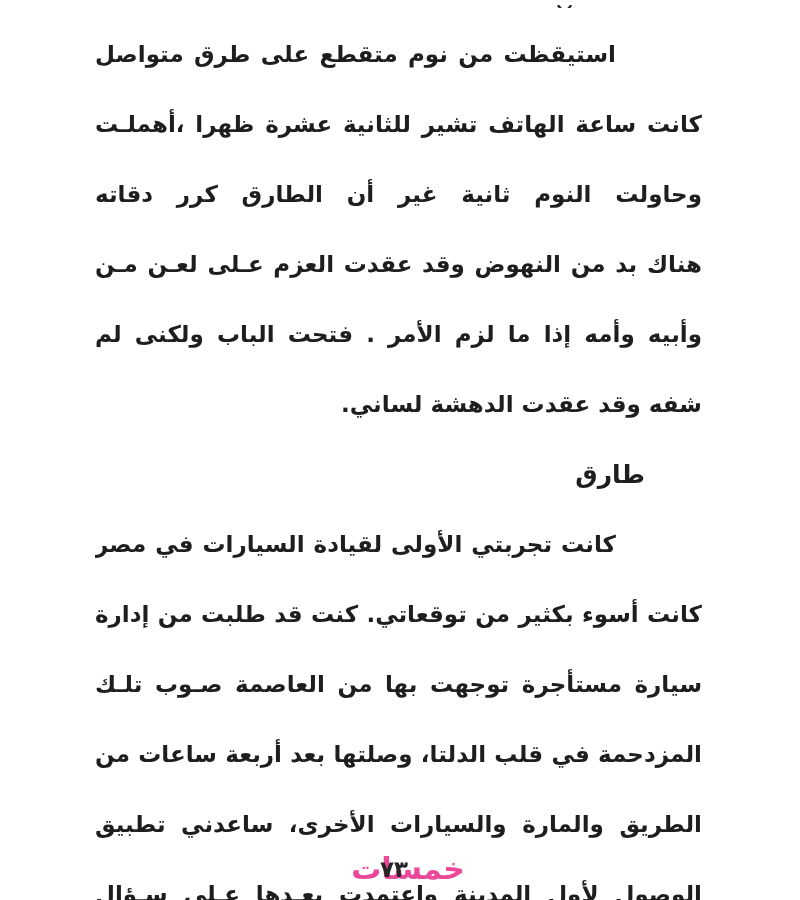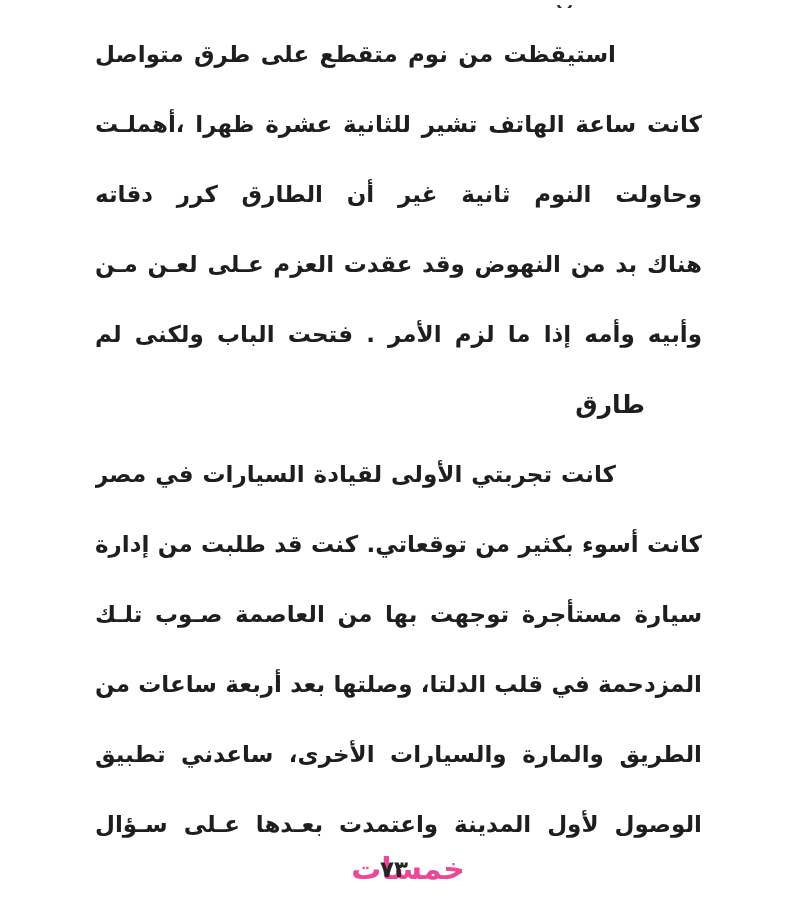--- a/index.html
+++ b/index.html
@@ -103,20 +103,21 @@
   </div>
 
   <main class="text-block">
 
     <section>
       <p class="line indent">استيقظت من نوم متقطع على طرق متواصل لباب الشقة،</p>
       <p class="line">كانت ساعة الهاتف تشير للثانية عشرة ظهرا ،أهملـت الطرقـات</p>
       <p class="line">وحاولت النوم ثانية غير أن الطارق كرر دقاته المنتظمـة ،لم يكـن</p>
       <p class="line">هناك بد من النهوض وقد عقدت العزم عـلى لعـن مـن بالبـاب</p>
       <p class="line">وأبيه وأمه إذا ما لزم الأمر . فتحت الباب ولكنى لم أنـبس بينـت</p>
+      <p class="line flush-end">شفه وقد عقدت الدهشة لساني.</p>
     </section>
 
     <h2 class="heading">طارق</h2>
 
     <section>
       <p class="line indent">كانت تجربتي الأولى لقيادة السيارات في مصر وللحق أنها</p>
       <p class="line">كانت أسوء بكثير من توقعاتي. كنت قد طلبت من إدارة الفندق</p>
       <p class="line">سيارة مستأجرة توجهت بها من العاصمة صـوب تلـك المدينـة</p>
       <p class="line">المزدحمة في قلب الدلتا، وصلتها بعد أربعة ساعات من المعاناة مع</p>
       <p class="line">الطريق والمارة والسيارات الأخرى، ساعدني تطبيق الهاتف عـلى</p>

